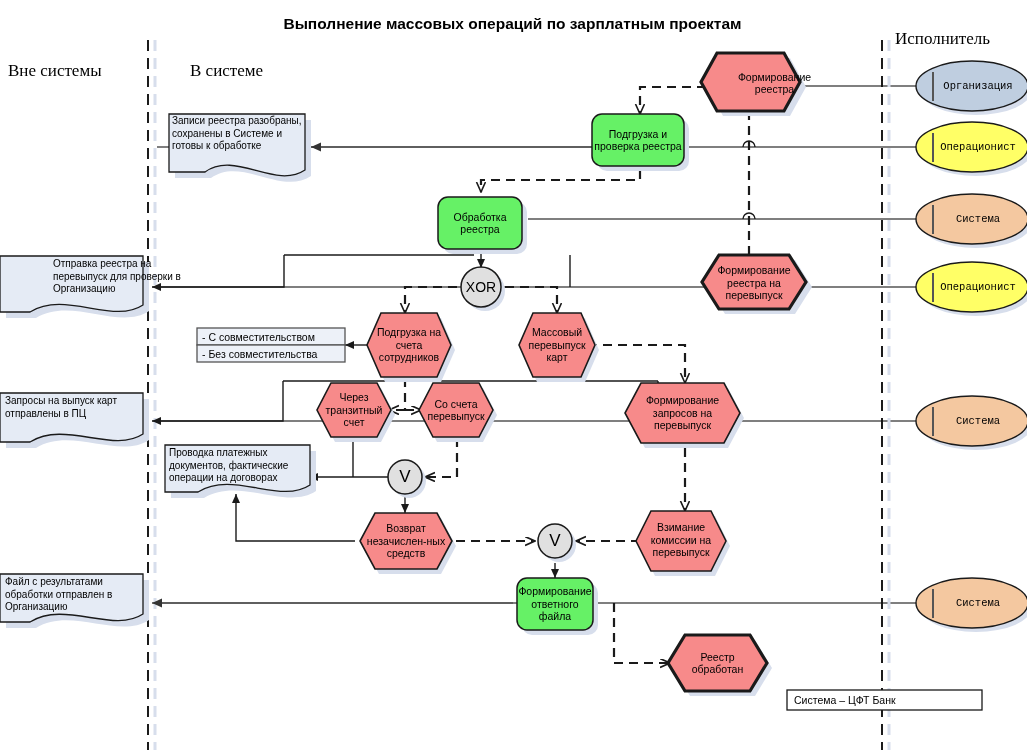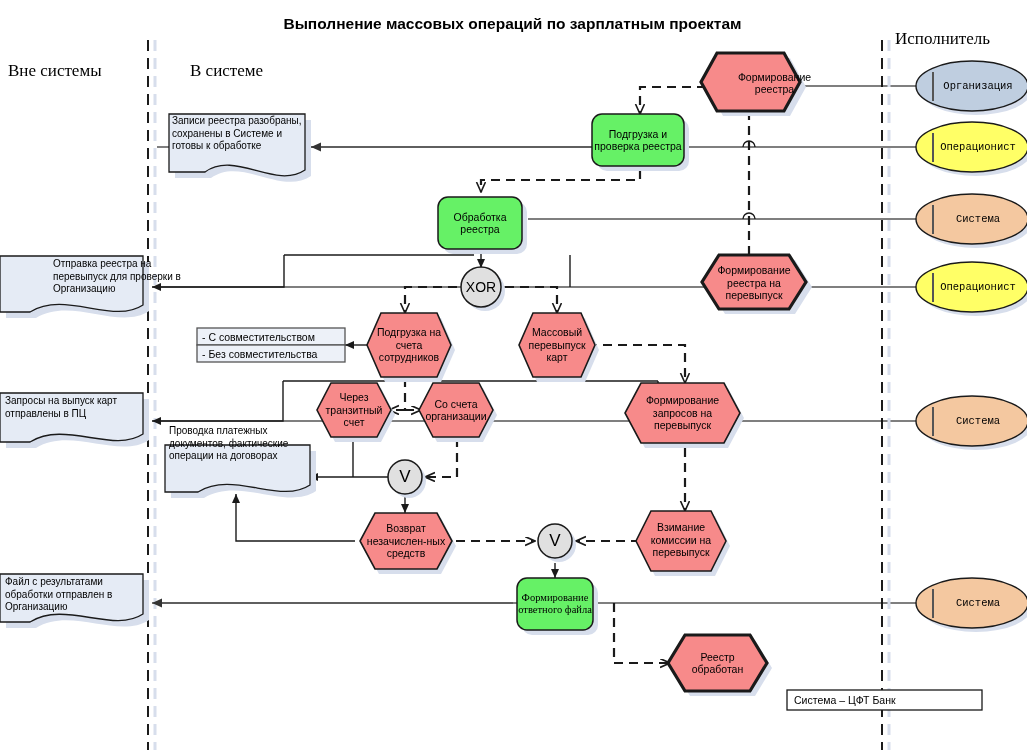--- a/index.html
+++ b/index.html
@@ -232,33 +232,33 @@
 
   <div class="lbl lane-title" style="left:8px;top:60px;width:125px;height:22px;justify-content:flex-start;">Вне системы</div>
 
   <div class="lbl lane-title" style="left:190px;top:60px;width:120px;height:22px;justify-content:flex-start;">В системе</div>
 
   <div class="lbl lane-title" style="left:895px;top:28px;width:132px;height:22px;justify-content:flex-start;">Исполнитель</div>
 
   <div class="lbl note-text" style="left:170px;top:114px;width:134px;height:58px;padding:1px 2px 0 2px;">Записи реестра разобраны, сохранены в Системе и готовы к обработке</div>
   <div class="lbl note-text" style="left:3px;top:257px;width:138px;height:50px;padding:1px 2px 0 2px;margin-left:48px;">Отправка реестра на перевыпуск для проверки в Организацию</div>
   <div class="lbl note-text" style="left:3px;top:394px;width:138px;height:40px;padding:1px 2px 0 2px;">Запросы на выпуск карт отправлены в ПЦ</div>
-  <div class="lbl note-text" style="left:167px;top:424px;width:130px;height:42px;padding:1px 2px 0 2px;">Проводка платежных документов, фактические операции на договорах</div>
+  <div class="lbl note-text" style="left:167px;top:446px;width:130px;height:42px;padding:1px 2px 0 2px;">Проводка платежных документов, фактические операции на договорах</div>
   <div class="lbl note-text" style="left:3px;top:575px;width:138px;height:42px;padding:1px 2px 0 2px;">Файл с результатами обработки отправлен в Организацию</div>
 
   <div class="lbl shp-text" style="left:592px;top:114px;width:92px;height:52px;">Подгрузка и проверка реестра</div>
   <div class="lbl shp-text" style="left:438px;top:197px;width:84px;height:52px;">Обработка реестра</div>
-  <div class="lbl shp-text" style="left:517px;top:578px;width:76px;height:52px;font-family:Liberation Serif, serif;">Формирование ответного файла</div>
+  <div class="lbl shp-text" style="left:517px;top:578px;width:76px;height:52px;">Формирование ответного файла</div>
 
   <div class="lbl shp-text" style="left:728px;top:57px;width:93px;height:52px;">Формирование реестра</div>
   <div class="lbl shp-text" style="left:708px;top:256px;width:92px;height:54px;">Формирование реестра на перевыпуск</div>
   <div class="lbl shp-text" style="left:373px;top:319px;width:72px;height:52px;">Подгрузка на счета сотрудников</div>
   <div class="lbl shp-text" style="left:521px;top:319px;width:72px;height:52px;">Массовый перевыпуск карт</div>
   <div class="lbl shp-text" style="left:320px;top:385px;width:68px;height:50px;">Через транзитный счет</div>
-  <div class="lbl shp-text" style="left:422px;top:385px;width:68px;height:50px;">Со счета организации</div>
+  <div class="lbl shp-text" style="left:422px;top:385px;width:68px;height:50px;">Со счета перевыпуск</div>
   <div class="lbl shp-text" style="left:632px;top:387px;width:101px;height:52px;">Формирование запросов на перевыпуск</div>
   <div class="lbl shp-text" style="left:366px;top:515px;width:80px;height:52px;">Возврат незачислен-ных средств</div>
   <div class="lbl shp-text" style="left:641px;top:513px;width:80px;height:54px;">Взимание комиссии на перевыпуск</div>
   <div class="lbl shp-text" style="left:679px;top:637px;width:77px;height:52px;">Реестр обработан</div>
 
   <div class="lbl xor-text" style="left:461px;top:267px;width:40px;height:40px;">XOR</div>
   <div class="lbl v-text" style="left:388px;top:460px;width:34px;height:34px;">V</div>
   <div class="lbl v-text" style="left:538px;top:524px;width:34px;height:34px;">V</div>
 
   <div class="lbl tbl-text" style="left:197px;top:328px;width:148px;height:17px;">- С совместительством</div>

